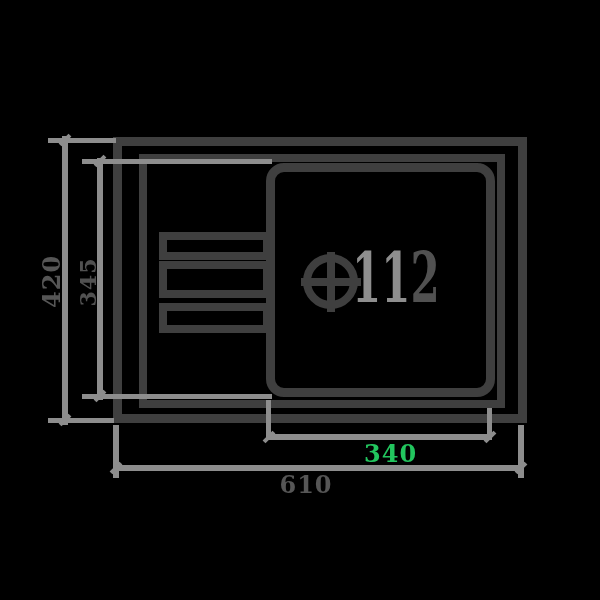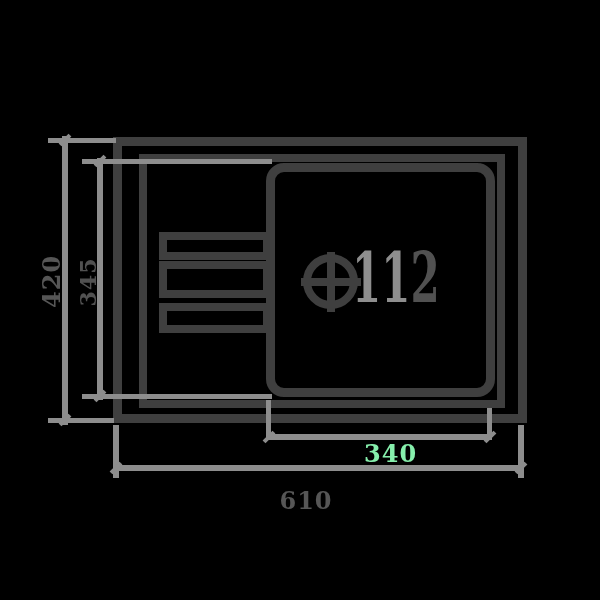--- a/index.html
+++ b/index.html
@@ -47,21 +47,21 @@
     color: #565656;
     font-weight: bold;
     font-size: 24px;
     line-height: 24px;
     text-align: center;
     letter-spacing: 1px;
   }
   .dim-label.rotated {
     transform: rotate(-90deg);
   }
-  .dim-label.inner-b { color: #86efac; }
+  .dim-label.inner-b { color: #22c55e; }
   .dim-label.inner-l { color: #515151; }
 
   .drain-label {
     position: absolute;
     left: 352px;
     top: 250px;
     height: 56px;
     line-height: 56px;
     font-size: 70px;
     font-weight: bold;
@@ -114,15 +114,15 @@
   <div class="dim" style="left:266px; top:434px; width:226px; height:6px;"></div>
   <div class="tick" style="left:262px; top:435px;"></div>
   <div class="tick" style="left:483px; top:435px;"></div>
   <div class="dim-label inner-b" style="left:364px; top:442px; width:48px;">340</div>
 
   <div class="dim" style="left:113px; top:425px; width:6px; height:53px;"></div>
   <div class="dim" style="left:518px; top:425px; width:6px; height:53px;"></div>
   <div class="dim" style="left:113px; top:465px; width:411px; height:6px;"></div>
   <div class="tick" style="left:109px; top:466px;"></div>
   <div class="tick" style="left:514px; top:466px;"></div>
-  <div class="dim-label" style="left:278px; top:489px; width:56px;text-align:center;">610</div>
+  <div class="dim-label" style="left:278px; top:473px; width:56px;text-align:center;">610</div>
 
 </div>
 
 </body></html>

